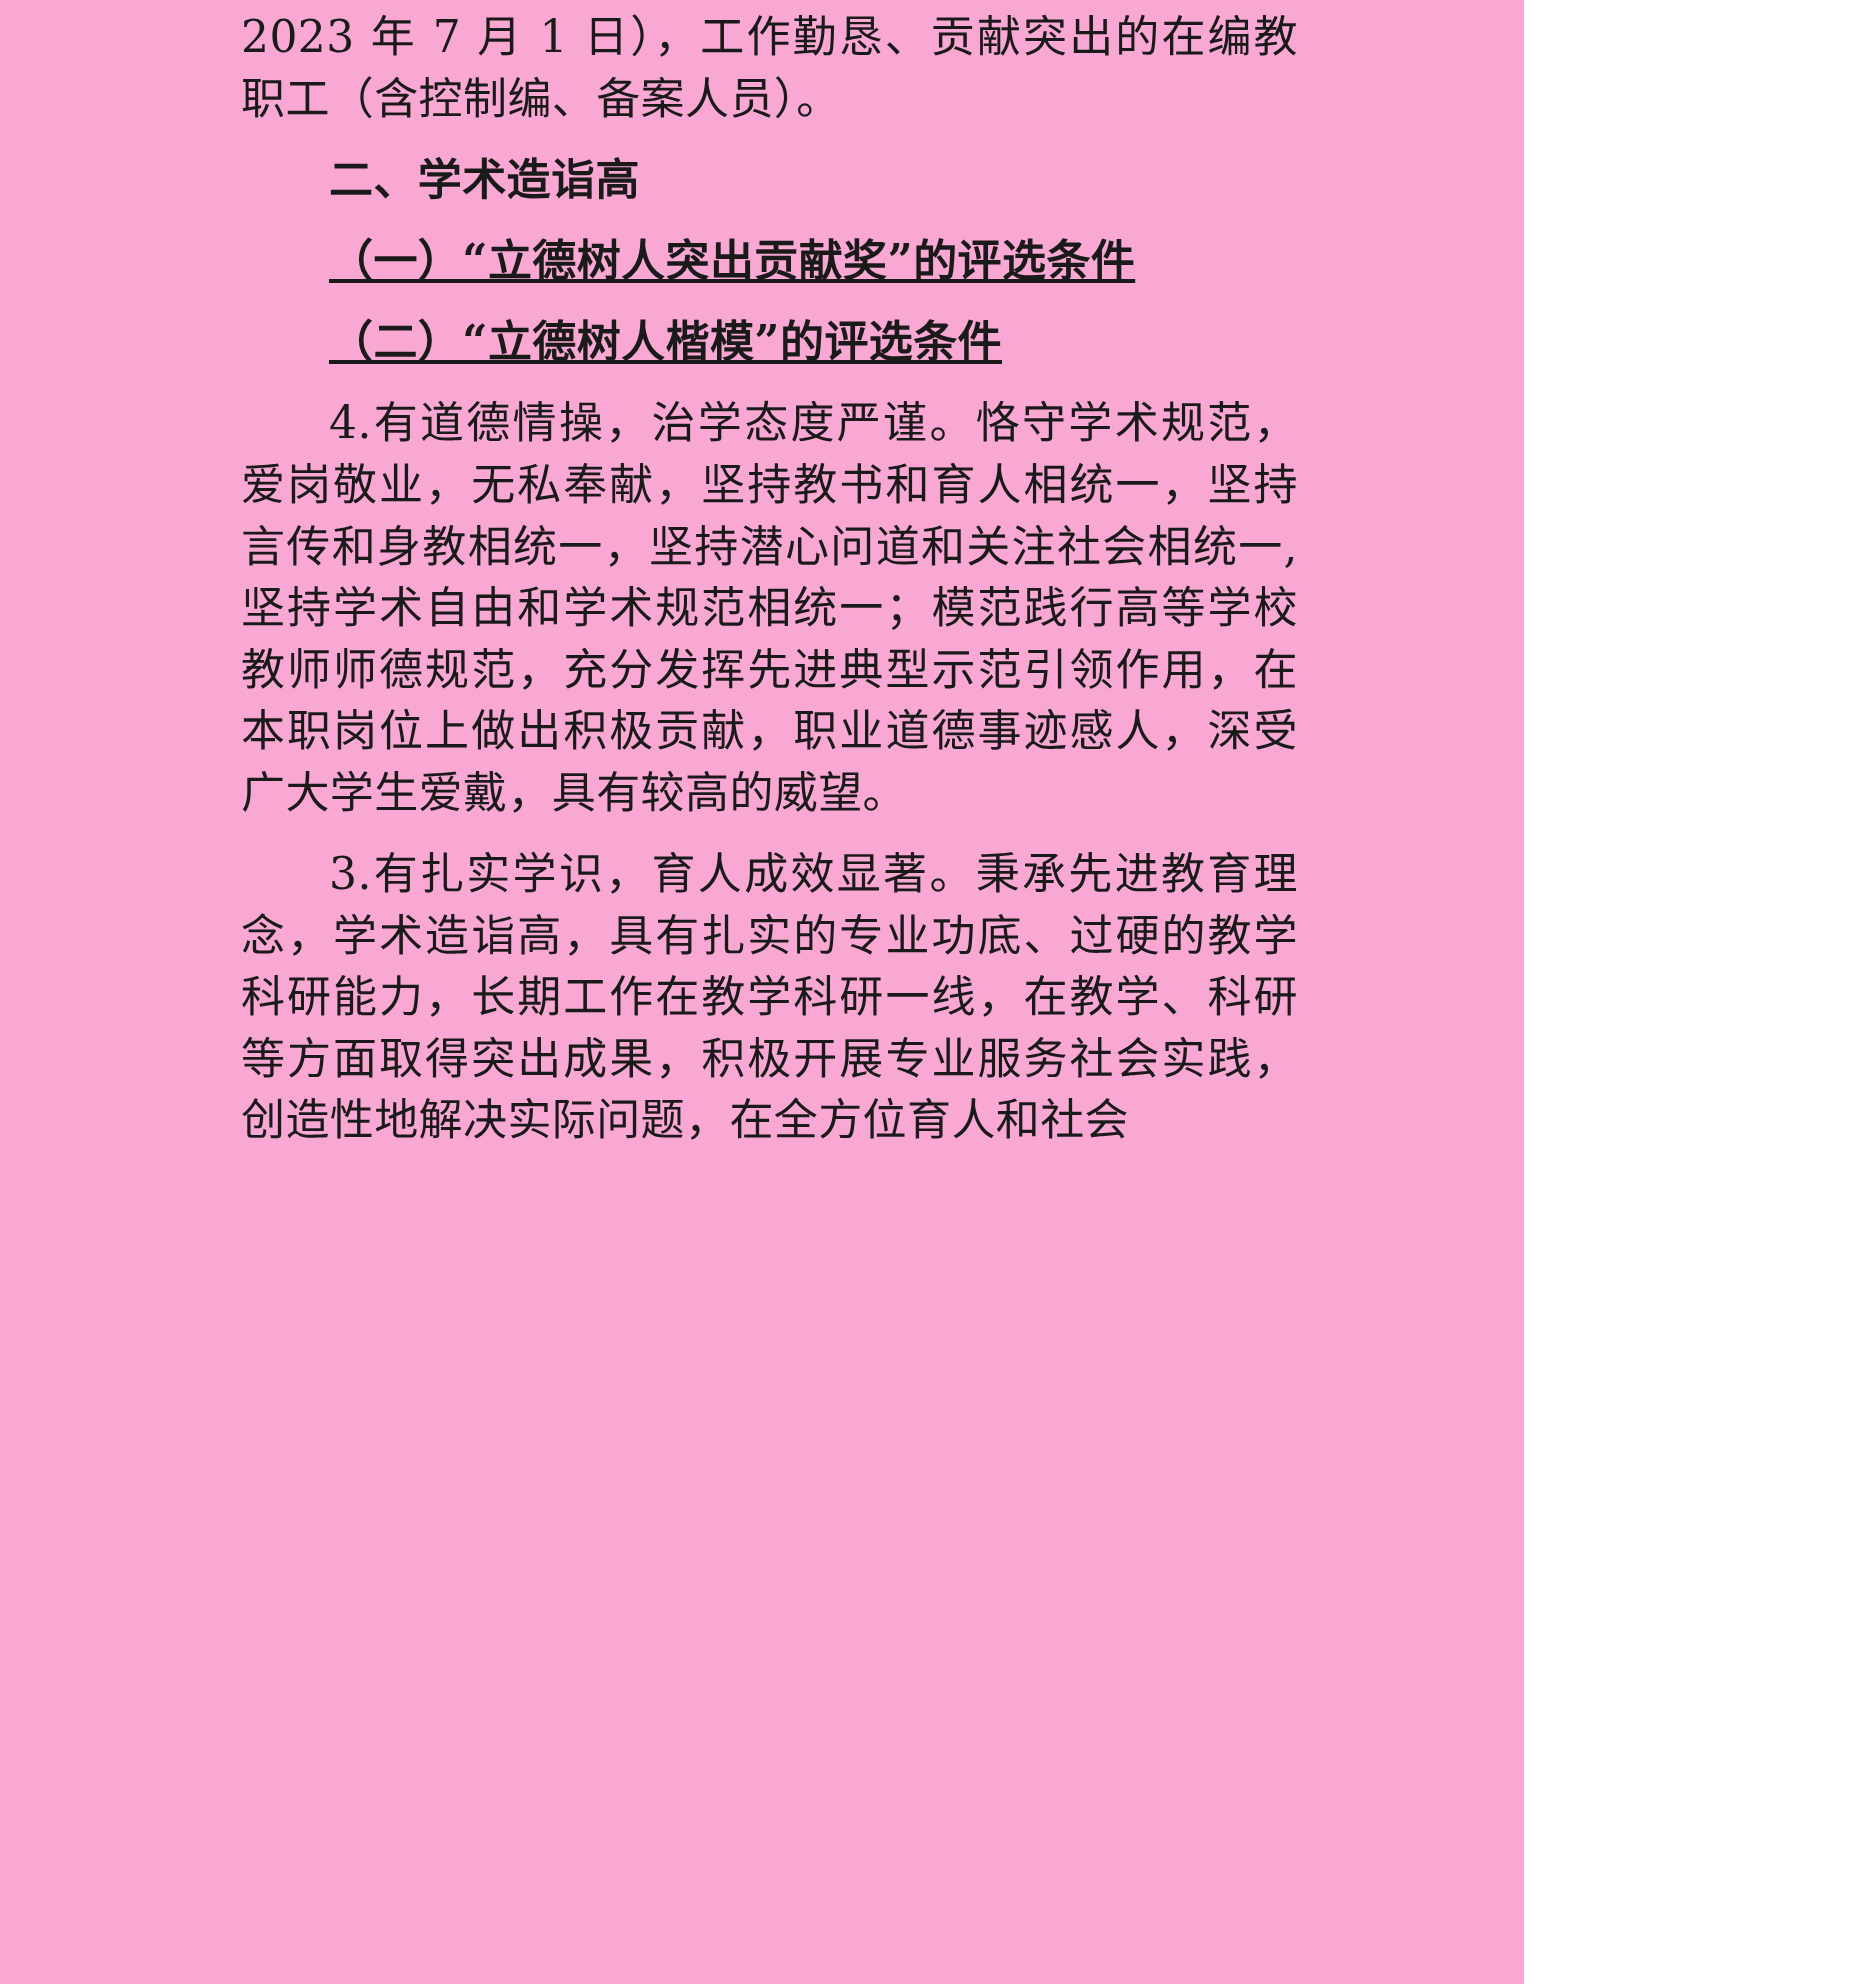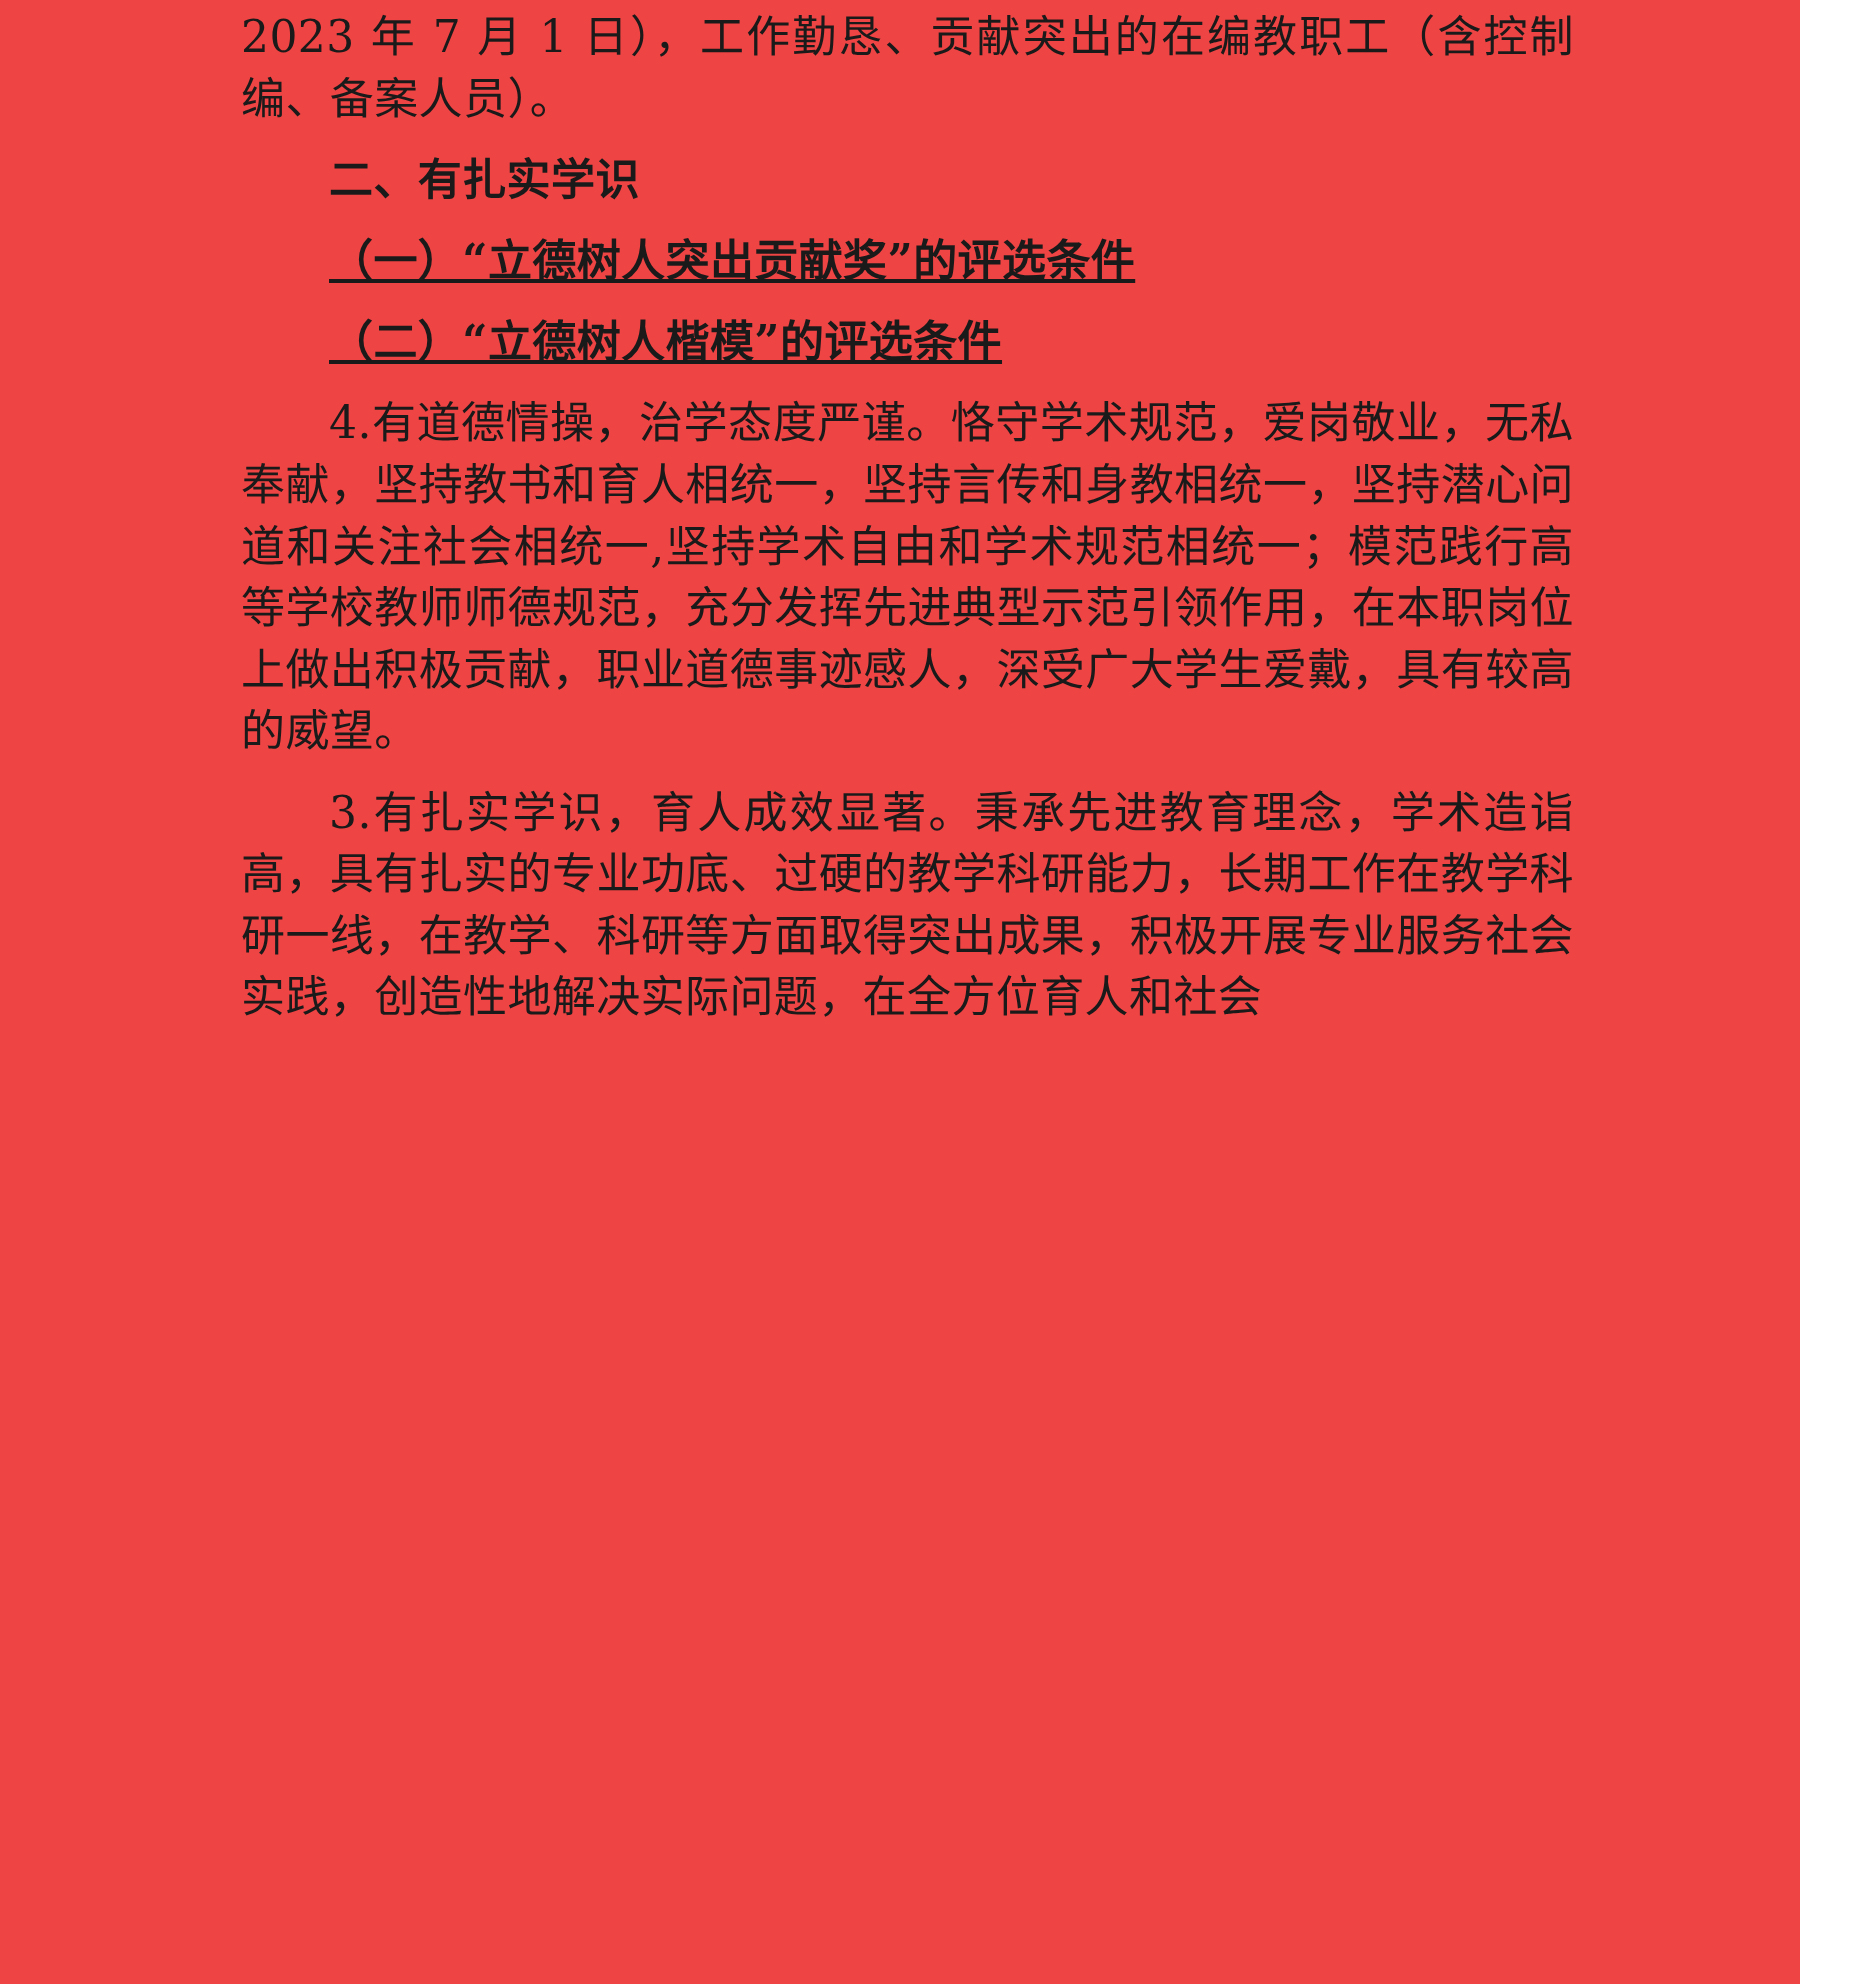--- a/index.html
+++ b/index.html
@@ -10,24 +10,24 @@
   }
   body {
     width: 1868px;
     height: 1985px;
     font-family: "DejaVu Serif", "Liberation Serif", serif;
     color: #1a1a1a;
     overflow: hidden;
   }
   .page {
     box-sizing: border-box;
-    width: 1800px;
+    width: 1524px;
     height: 1985px;
     padding: 0px 226px 0 241px;
-    background: #ef4444;
+    background: #f9a8d4;
   }
   .doc-body {
     padding-top: 6px;
   }
   p {
     margin: 0;
     font-size: 44px;
     line-height: 1.40;
     letter-spacing: 0.4px;
     text-align: justify;
@@ -63,21 +63,21 @@
   }
 </style>
 </head>
 <body>
 
 <div class="page">
   <div class="doc-body">
 
     <p class="para-cont">2023 年 7 月 1 日），工作勤恳、贡献突出的在编教职工（含控制编、备案人员）。</p>
 
-    <p class="heading-1">二、有扎实学识</p>
+    <p class="heading-1">二、学术造诣高</p>
 
     <p class="heading-2">（一）“立德树人突出贡献奖”的评选条件</p>
 
 
 
     <p class="heading-2">（二）“立德树人楷模”的评选条件</p>
 
 
     <p class="para numbered spaced">4.有道德情操，治学态度严谨。恪守学术规范，爱岗敬业，无私奉献，坚持教书和育人相统一，坚持言传和身教相统一，坚持潜心问道和关注社会相统一,坚持学术自由和学术规范相统一；模范践行高等学校教师师德规范，充分发挥先进典型示范引领作用，在本职岗位上做出积极贡献，职业道德事迹感人，深受广大学生爱戴，具有较高的威望。</p>
 

